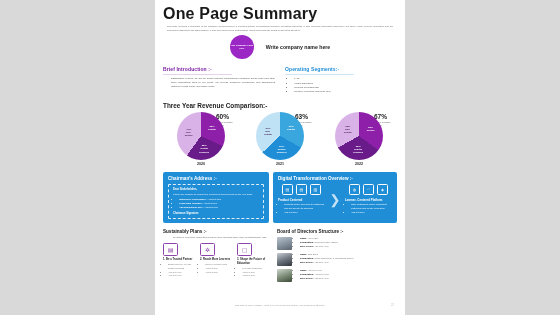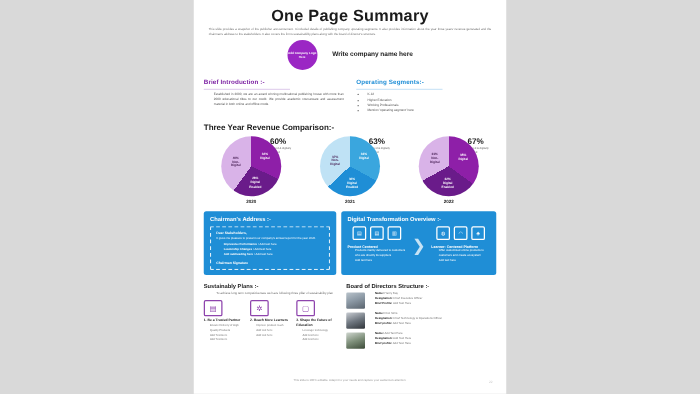--- a/index.html
+++ b/index.html
@@ -1,20 +1,20 @@
 <!DOCTYPE html>
 <html><head>
 <meta charset="utf-8">
 <style>
   html,body{margin:0;padding:0;}
   body{width:560px;height:315px;background:#d9d9d9;font-family:"Liberation Sans",sans-serif;overflow:hidden;}
   .slide{position:absolute;left:155px;top:0;width:250px;height:315px;background:#ffffff;}
   .inner{position:absolute;left:8px;top:6px;width:234px;height:303px;}
 
-  .title{font-size:13px;font-weight:bold;color:#1a1a1a;text-align:center;letter-spacing:.2px;line-height:1;}
+  .title{font-size:16px;font-weight:bold;color:#1a1a1a;letter-spacing:.2px;line-height:1;}
   .subtitle{margin-top:3px;font-size:2.4px;color:#6b6b6b;text-align:justify;line-height:1.5;padding:0 4px;}
 
   .logorow{margin-top:3px;display:flex;align-items:center;justify-content:center;gap:12px;}
   .logo{width:24px;height:24px;border-radius:50%;background:#9b27c4;display:flex;align-items:center;justify-content:center;}
   .logo span{font-size:2.4px;color:#fff;text-align:center;line-height:1.35;font-weight:bold;}
   .company{font-size:5.2px;font-weight:bold;color:#1a1a1a;}
 
   .cols{margin-top:7px;display:flex;gap:10px;}
   .col{flex:1;}
   .h2{font-size:5px;font-weight:bold;color:#7b1fa2;letter-spacing:.1px;}

